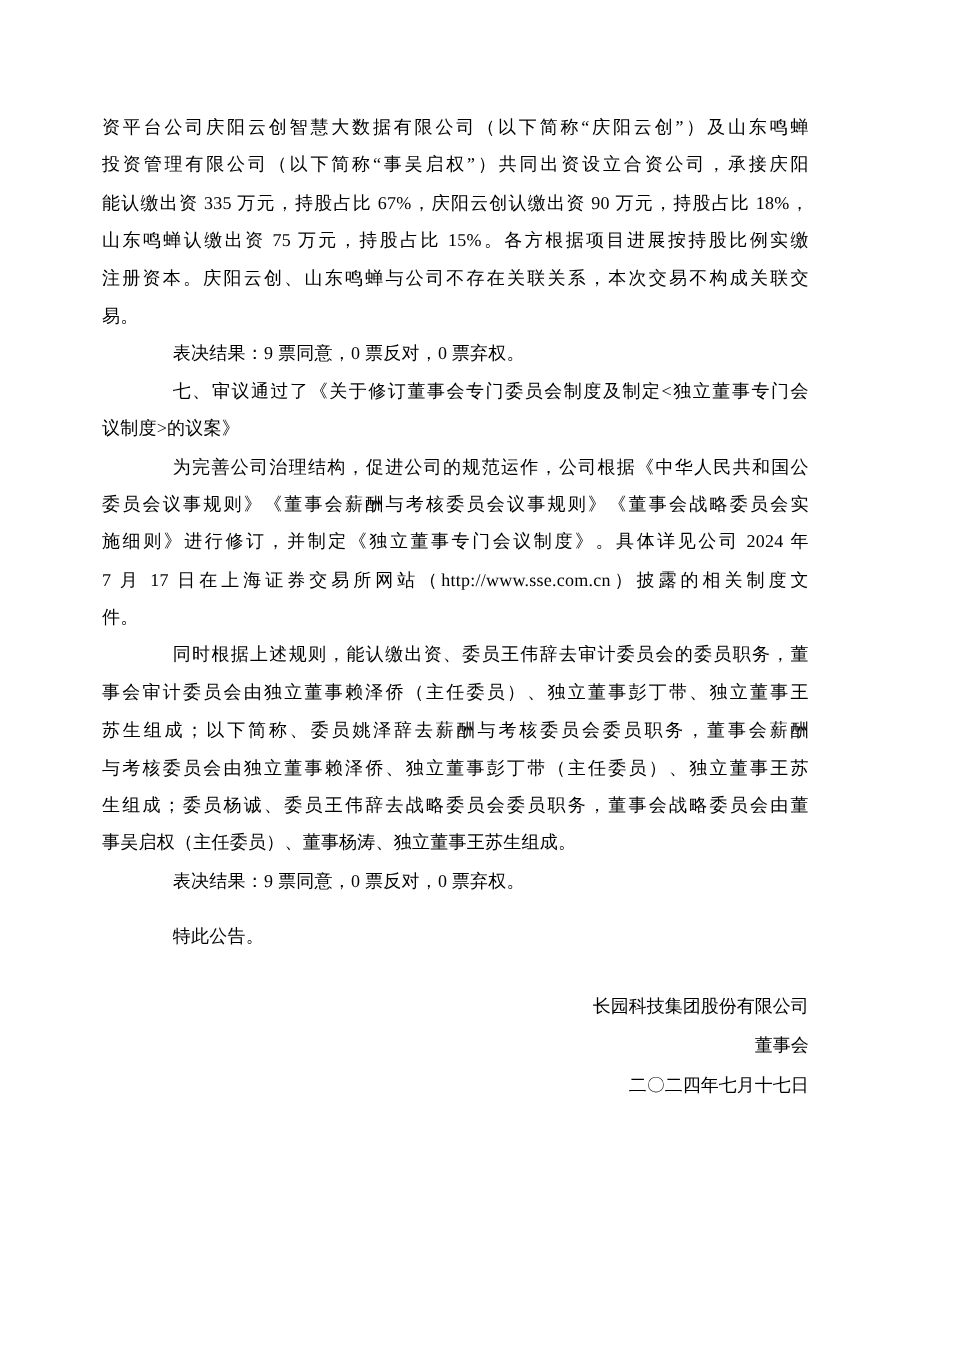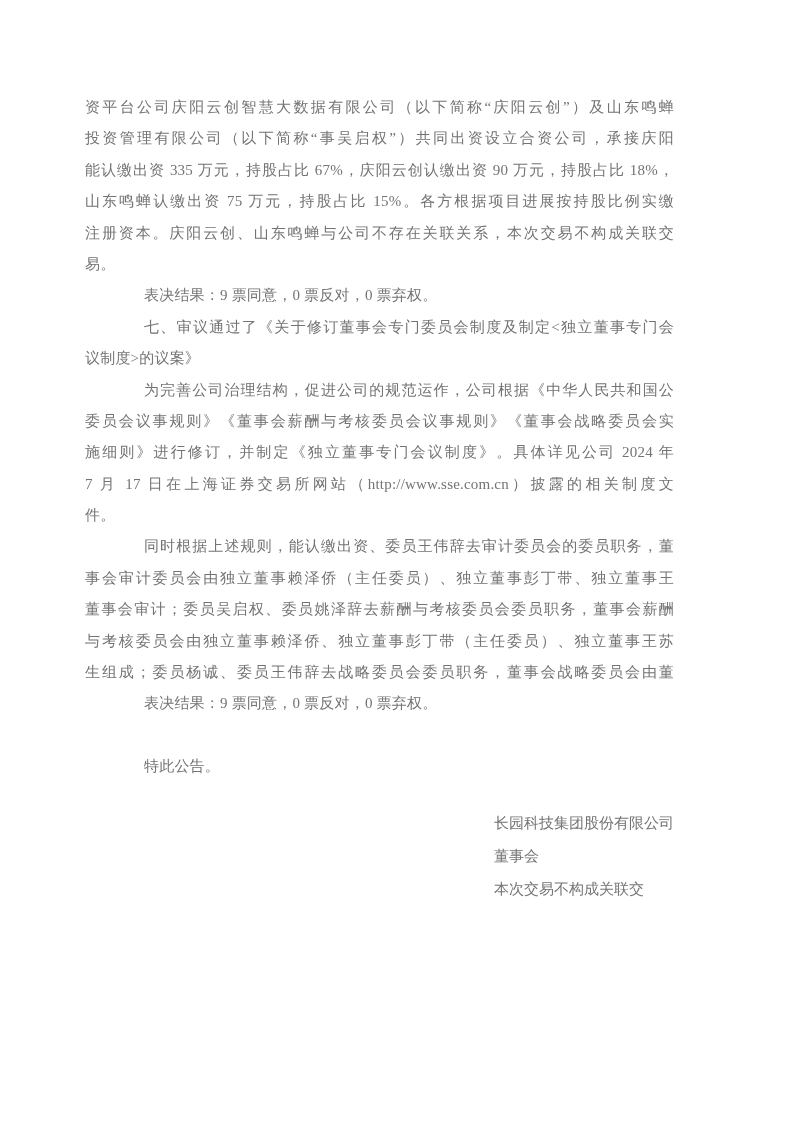--- a/index.html
+++ b/index.html
@@ -7,49 +7,49 @@
     padding: 0;
     background: #ffffff;
   }
   .page {
     position: relative;
     width: 794px;
     height: 1123px;
     background: #ffffff;
     overflow: hidden;
     font-family: "Liberation Serif", "DejaVu Serif", serif;
-    color: #737373;
+    color: #000000;
   }
   .doc-body {
     position: absolute;
     left: 85px;
     top: 92px;
     width: 589px;
     font-size: 15px;
   }
   .para { margin: 0; padding: 0; }
   .para.bold .line { font-weight: 400; }
-  .para.gap { margin-top: 31px; }
+  .para.gap { margin-top: 15px; }
   .line {
     height: 31.4px;
     line-height: 31.4px;
     overflow: hidden;
     text-align: left;
     letter-spacing: 0.2px;
   }
   .line.fill {
     text-align: justify;
     text-align-last: justify;
   }
   .line.ind { text-indent: 59px; }
   .signature {
     margin-top: 25px;
     margin-left: auto;
     width: max-content;
-    text-align: left;
+    text-align: right;
   }
   .sig-line {
     height: 33px;
     line-height: 33px;
   }
 </style>
 </head>
 <body>
 
 <div class="page">
@@ -73,30 +73,31 @@
         <div class="para">
           <div class="line ind fill">为完善公司治理结构，促进公司的规范运作，公司根据《中华人民共和国公</div>
           <div class="line fill">委员会议事规则》《董事会薪酬与考核委员会议事规则》《董事会战略委员会实</div>
           <div class="line fill">施细则》进行修订，并制定《独立董事专门会议制度》。具体详见公司 2024 年</div>
           <div class="line fill">7 月 17 日在上海证券交易所网站（http://www.sse.com.cn）披露的相关制度文</div>
           <div class="line">件。</div>
         </div>
         <div class="para">
           <div class="line ind fill">同时根据上述规则，能认缴出资、委员王伟辞去审计委员会的委员职务，董</div>
           <div class="line fill">事会审计委员会由独立董事赖泽侨（主任委员）、独立董事彭丁带、独立董事王</div>
-          <div class="line fill">董事会审计；委员吴启权、委员姚泽辞去薪酬与考核委员会委员职务，董事会薪酬</div>
+          <div class="line fill">苏生组成；以下简称、委员姚泽辞去薪酬与考核委员会委员职务，董事会薪酬</div>
           <div class="line fill">与考核委员会由独立董事赖泽侨、独立董事彭丁带（主任委员）、独立董事王苏</div>
           <div class="line fill">生组成；委员杨诚、委员王伟辞去战略委员会委员职务，董事会战略委员会由董</div>
+          <div class="line">事吴启权（主任委员）、董事杨涛、独立董事王苏生组成。</div>
         </div>
         <div class="para">
           <div class="line ind">表决结果：9 票同意，0 票反对，0 票弃权。</div>
         </div>
         <div class="para gap">
           <div class="line ind">特此公告。</div>
         </div>
       </div>
     <div class="signature">
       <div class="sig-line">长园科技集团股份有限公司</div>
       <div class="sig-line">董事会</div>
-      <div class="sig-line">本次交易不构成关联交</div>
+      <div class="sig-line">二〇二四年七月十七日</div>
     </div>
   </div>
 </div>
 
 </body></html>

